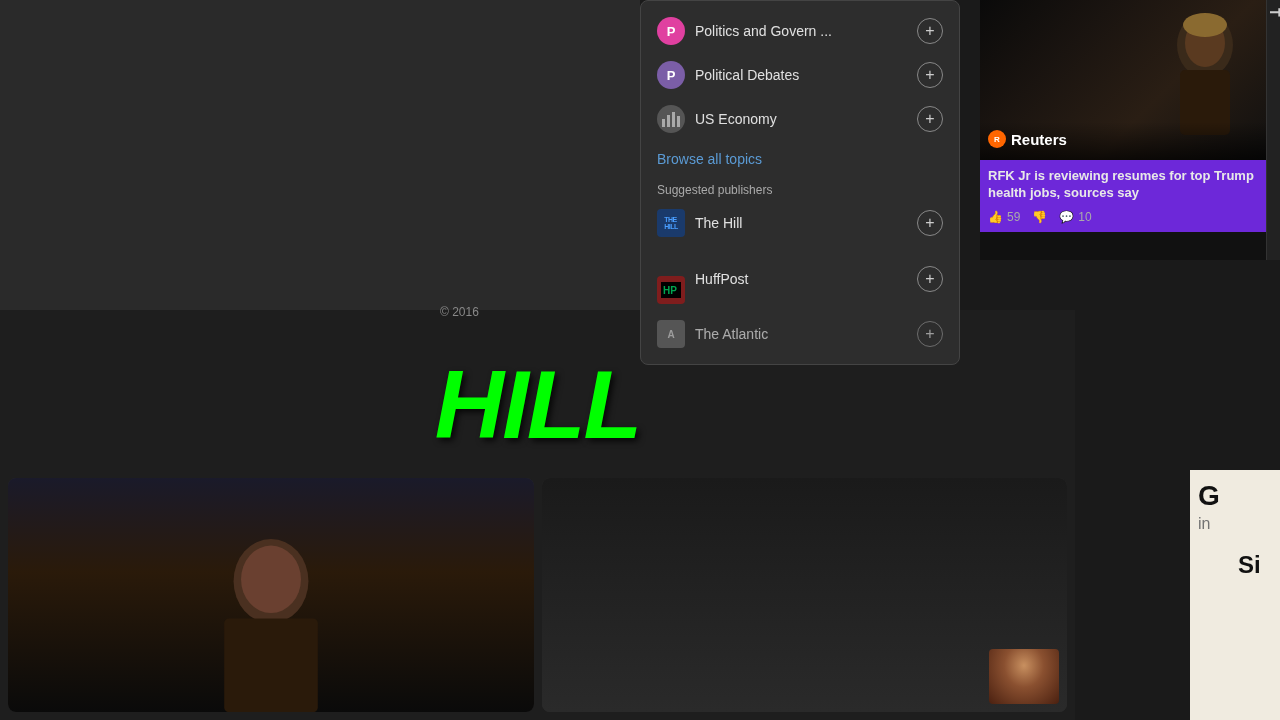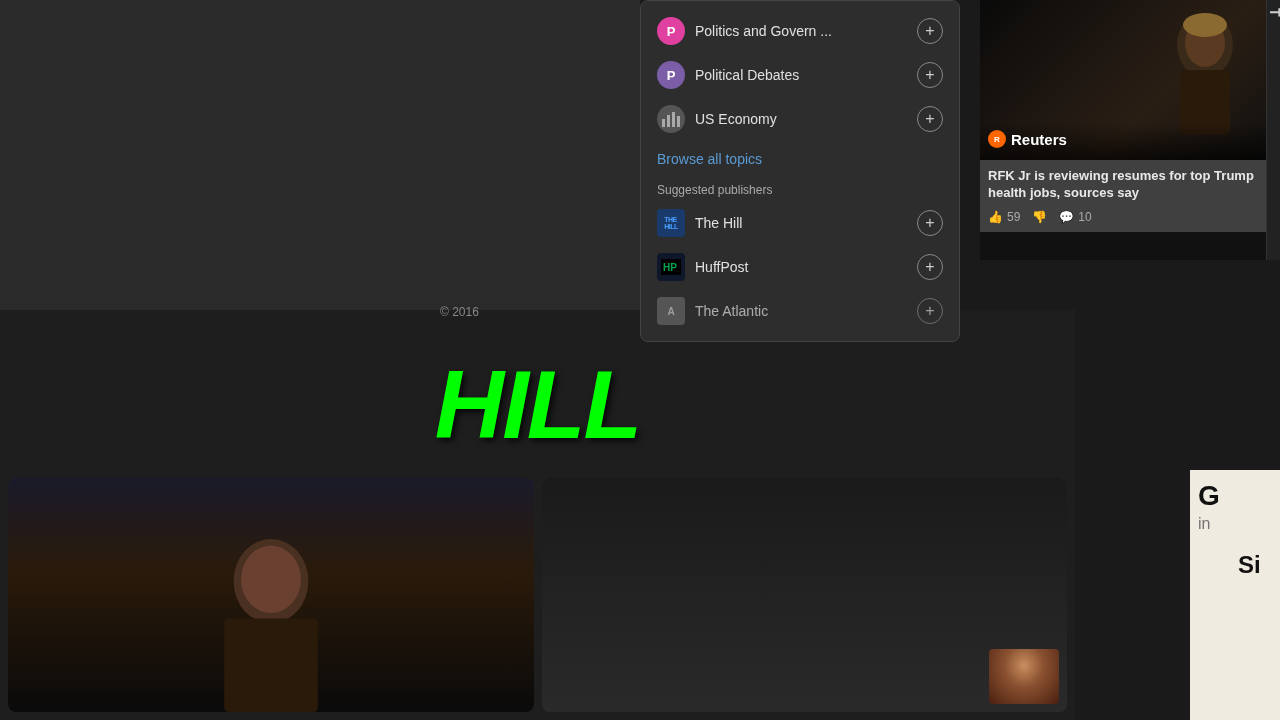--- a/index.html
+++ b/index.html
@@ -122,24 +122,25 @@
 
     .icon-hill {
       background: #1a3a6b;
       color: #4a9eff;
       font-size: 8px;
       font-weight: 900;
       letter-spacing: -1px;
     }
 
     .icon-huffpost {
-      background: #0f172a;
+      background: #7f1d1d;
       color: #00a550;
       font-size: 9px;
       font-weight: 900;
+      margin-top: 23px;
     }
 
     .icon-atlantic {
       background: #666;
       color: white;
       font-size: 9px;
     }
 
     
     .news-card {
@@ -190,21 +191,21 @@
     }
 
     .reuters-name {
       color: #fff;
       font-size: 15px;
       font-weight: 600;
     }
 
     .news-card-content {
       padding: 8px;
-      background: #404040;
+      background: #6d28d9;
     }
 
     .news-title {
       color: #e8e8e8;
       font-size: 13px;
       font-weight: 600;
       line-height: 1.3;
       margin-bottom: 8px;
     }
 

